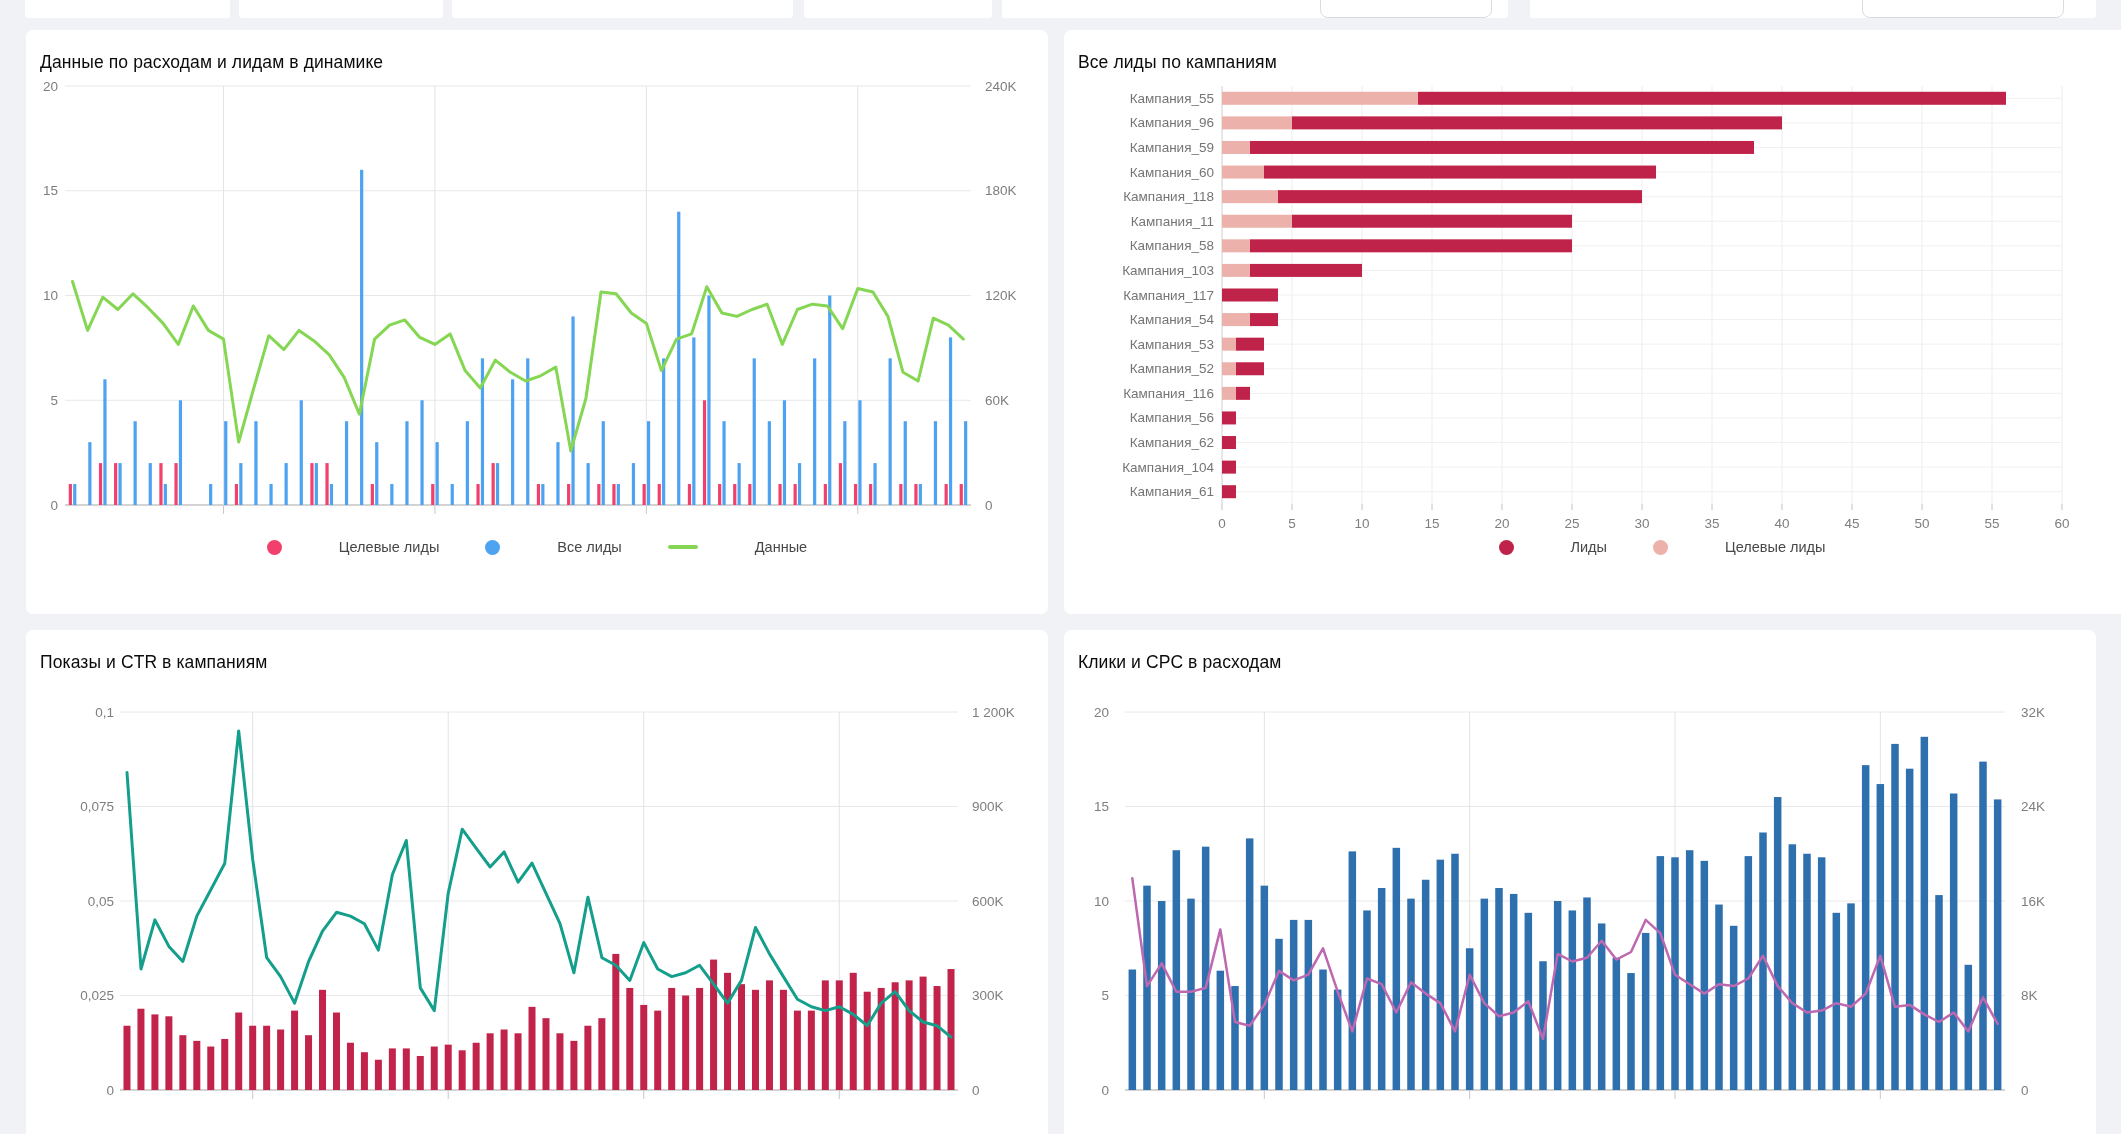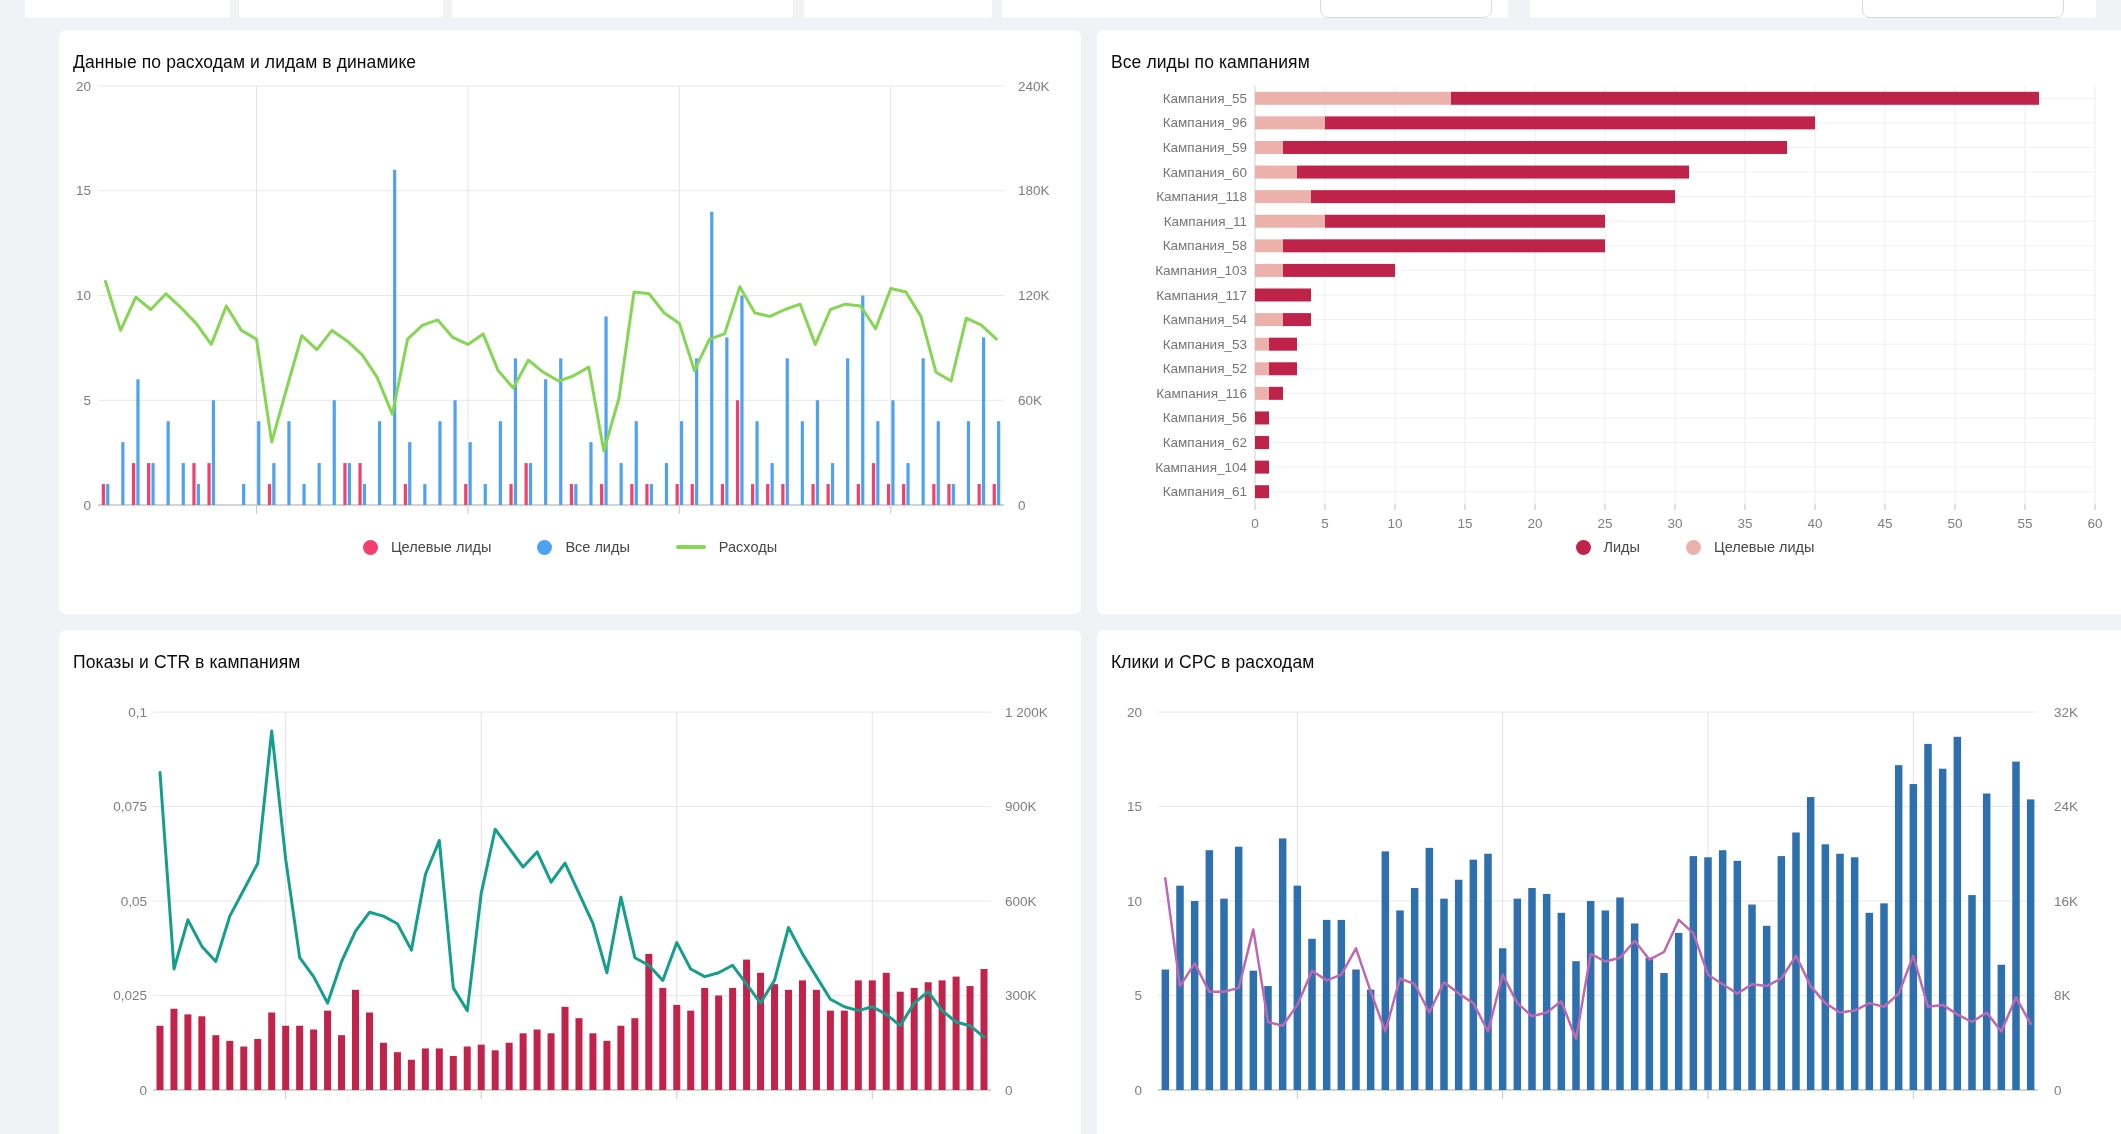--- a/index.html
+++ b/index.html
@@ -1,30 +1,30 @@
 <!DOCTYPE html>
 <html><head>
 <meta charset="utf-8">
 <style>
   html,body{margin:0;padding:0;}
   .page{position:relative;width:2121px;height:1134px;background:#f0f2f5;overflow:hidden;
         font-family:"Liberation Sans",sans-serif;-webkit-font-smoothing:antialiased;}
   .fcard{position:absolute;top:0;height:18px;background:#ffffff;border-radius:0 0 3px 3px;}
   .fselect{position:absolute;top:-24px;height:40px;background:#fff;border:1px solid #d8dce1;border-radius:8px;}
-  .card{position:absolute;background:#ffffff;border-radius:7px;overflow:hidden;margin-left:33px;}
+  .card{position:absolute;background:#ffffff;border-radius:7px;overflow:hidden;}
   .card-tl{left:26px;top:30px;width:1022px;height:584px;}
   .card-tr{left:1064px;top:30px;width:1172px;height:584px;padding-left:24px;}
   .card-bl{left:26px;top:630px;width:1022px;height:580px;}
   .card-br{left:1064px;top:630px;width:1032px;height:580px;}
   .card-title{position:absolute;top:22px;left:14px;font-size:17.5px;color:#0b0b0b;letter-spacing:.1px;}
   .chart-svg{position:absolute;left:0;top:0;}
   svg{font-family:"Liberation Sans",sans-serif;}
   .legend{position:absolute;top:509px;left:0;right:0;display:flex;justify-content:center;
           gap:46px;align-items:center;font-size:14.5px;color:#474747;}
-  .legend-item{display:flex;align-items:center;cursor:pointer;}
+  .legend-item{display:flex;align-items:center;cursor:pointer;gap:44px;}
   .sw-dot{width:15px;height:15px;border-radius:50%;margin-right:13px;flex:none;}
   .sw-line{width:30px;height:4px;border-radius:2px;margin-right:13px;flex:none;}
 </style>
 </head>
 <body>
 
 <div class="page">
 
   <div class="fcard" style="left:25px;width:205px;"></div>
   <div class="fcard" style="left:239px;width:204px;"></div>
@@ -161,21 +161,21 @@
         <span class="legend-item">
           <span class="sw-dot" style="background: rgb(242, 64, 108);"></span>
           <span>Целевые лиды</span>
         </span>
         <span class="legend-item">
           <span class="sw-dot" style="background: rgb(77, 162, 241);"></span>
           <span>Все лиды</span>
         </span>
         <span class="legend-item">
           <span class="sw-line" style="background: rgb(133, 214, 83);"></span>
-          <span>Расходы</span>
+          <span>Данные</span>
         </span>
       </div>
   </div>
 
   <div class="card card-tr">
     <div class="card-title">Все лиды по кампаниям</div>
     <svg class="chart-svg" id="svg1" width="1032" height="584">
         <line x1="158" y1="68.29411764705883" x2="998" y2="68.29411764705883" stroke="#f0f0f0"></line>
         <line x1="158" y1="92.88235294117646" x2="998" y2="92.88235294117646" stroke="#f0f0f0"></line>
         <line x1="158" y1="117.47058823529412" x2="998" y2="117.47058823529412" stroke="#f0f0f0"></line>

